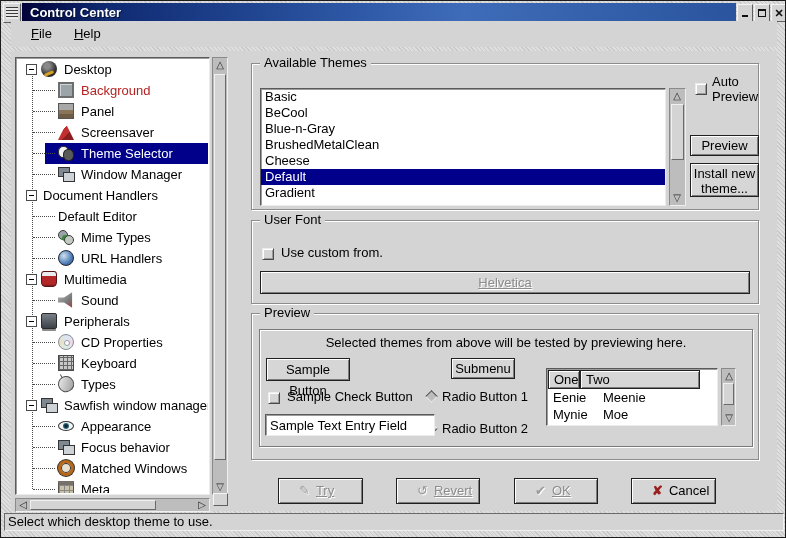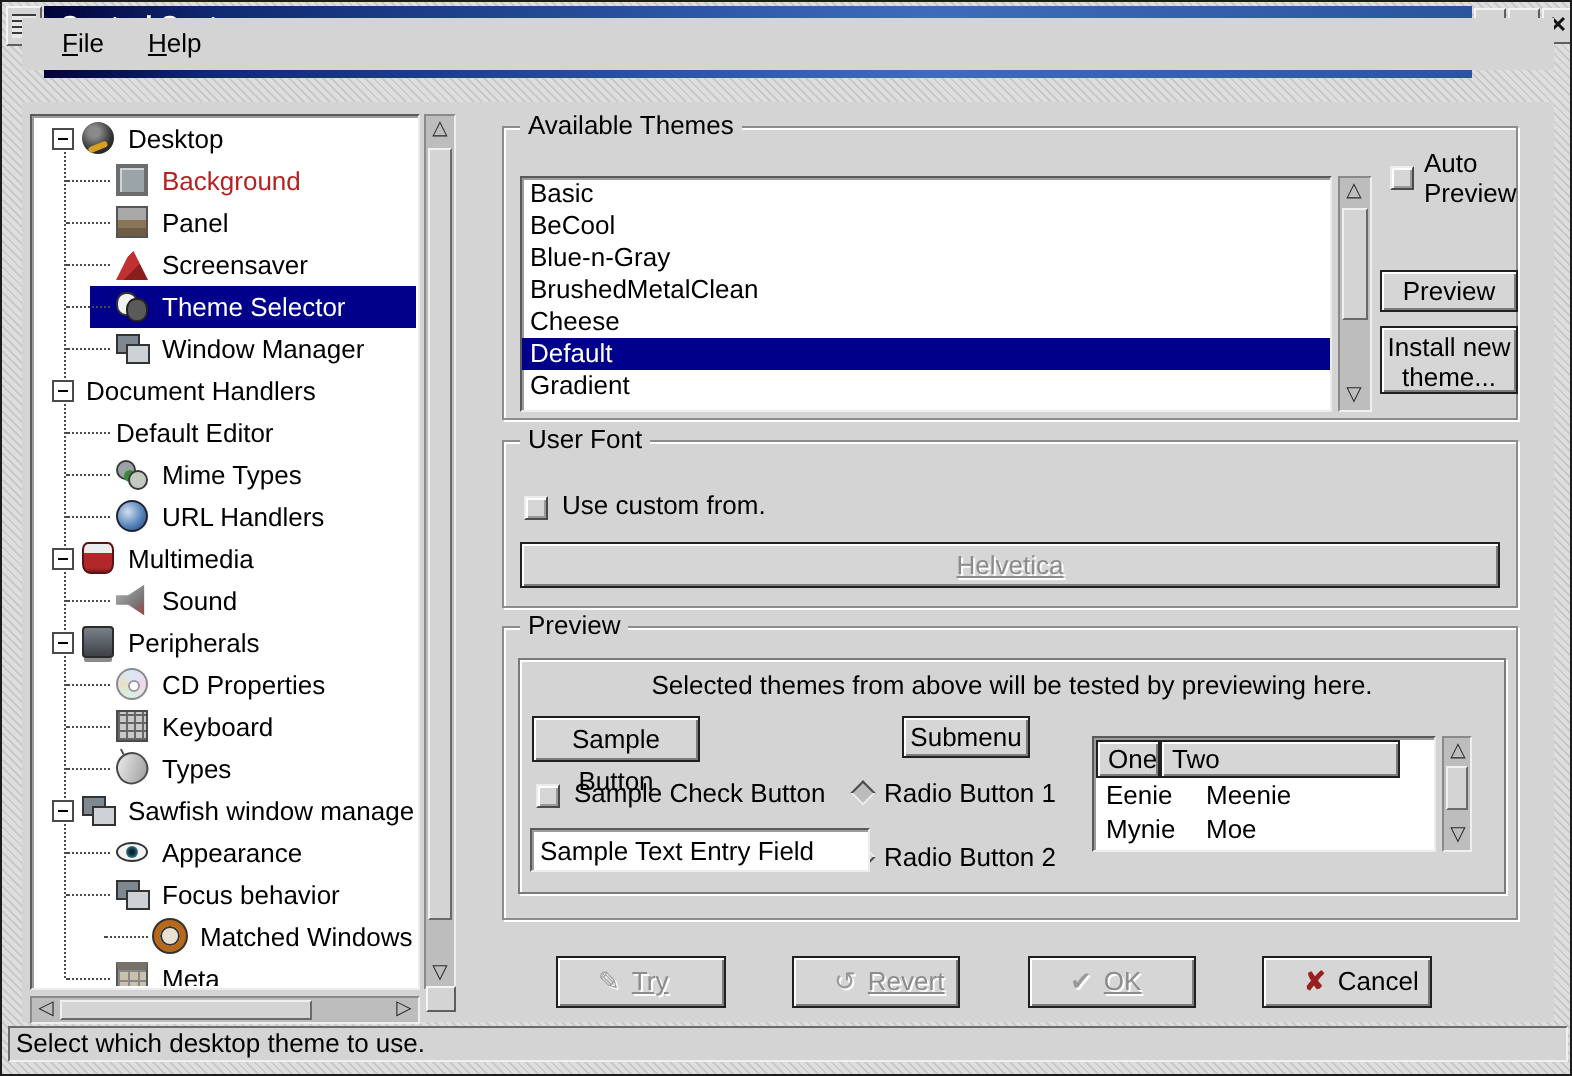--- a/index.html
+++ b/index.html
@@ -18,21 +18,21 @@
     color:#fff;font-size:13px;font-weight:bold;line-height:20px;padding-left:8px;text-shadow:1px 1px 0 #001030;}
   #wm-menu-btn{position:absolute;left:2px;top:2px;width:18px;height:20px;}
   #wm-menu-btn .grip{position:absolute;left:2px;right:2px;top:3px;bottom:3px;
     background:repeating-linear-gradient(180deg,#3a3a3a 0 1px,#e8e8e8 1px 3px);}
   .tb-btn{position:absolute;top:3px;width:16px;height:18px;text-align:center;font-size:10px;line-height:16px;color:#111;}
   #btn-min{left:736px;} #btn-max{left:753px;} #btn-close{left:770px;}
   #btn-min .g{position:absolute;left:4px;right:4px;bottom:4px;height:2px;background:#111;}
   #btn-max .g{position:absolute;left:3px;right:3px;top:4px;bottom:4px;border:1px solid #111;border-top-width:2px;}
   #btn-close .g{font-size:11px;font-weight:bold;line-height:16px;}
   
-  #menubar{position:absolute;left:10px;top:8px;width:766px;height:26px;background:#d4d4d4;}
+  #menubar{position:absolute;left:10px;top:20px;width:766px;height:26px;background:#d4d4d4;}
   .menu-item{display:inline-block;margin:4px 0 0 18px;font-size:13px;padding:1px 2px;}
   .menu-item::first-letter{text-decoration:underline;}
   
   #main{position:absolute;left:10px;top:50px;width:766px;height:460px;background:#d4d4d4;}
   
   #tree-view{position:absolute;left:4px;top:6px;width:195px;height:438px;overflow:hidden;}
   #tree-rows{position:absolute;left:1px;top:1px;right:1px;bottom:1px;overflow:hidden;}
   #trunk{position:absolute;left:15px;top:10px;height:420px;border-left:1px dotted #4a4a4a;}
   .trow{position:absolute;left:0;width:100%;height:21px;font-size:13px;line-height:21px;color:#000;}
   .trow .stub{position:absolute;left:16px;top:10px;width:22px;border-top:1px dotted #4a4a4a;}
@@ -243,21 +243,21 @@
           <div class="trow" style="top: 357px;">
             <div class="stub"></div>
             <span class="ic ticon ic-appearance" style="left: 41px;"></span>
             <span class="tlabel" style="left: 64px;">Appearance</span>
           </div>
           <div class="trow" style="top: 378px;">
             <div class="stub"></div>
             <span class="ic ticon ic-windows" style="left: 41px;"></span>
             <span class="tlabel" style="left: 64px;">Focus behavior</span>
           </div>
-          <div class="trow" style="top: 399px; margin-left: 19px;">
+          <div class="trow" style="top: 399px;">
             <div class="stub"></div>
             <span class="ic ticon ic-matched-windows" style="left: 41px;"></span>
             <span class="tlabel" style="left: 64px;">Matched Windows</span>
           </div>
           <div class="trow" style="top: 420px;">
             <div class="stub"></div>
             <span class="ic ticon ic-meta" style="left: 41px;"></span>
             <span class="tlabel" style="left: 64px;">Meta</span>
           </div>
         </div>

